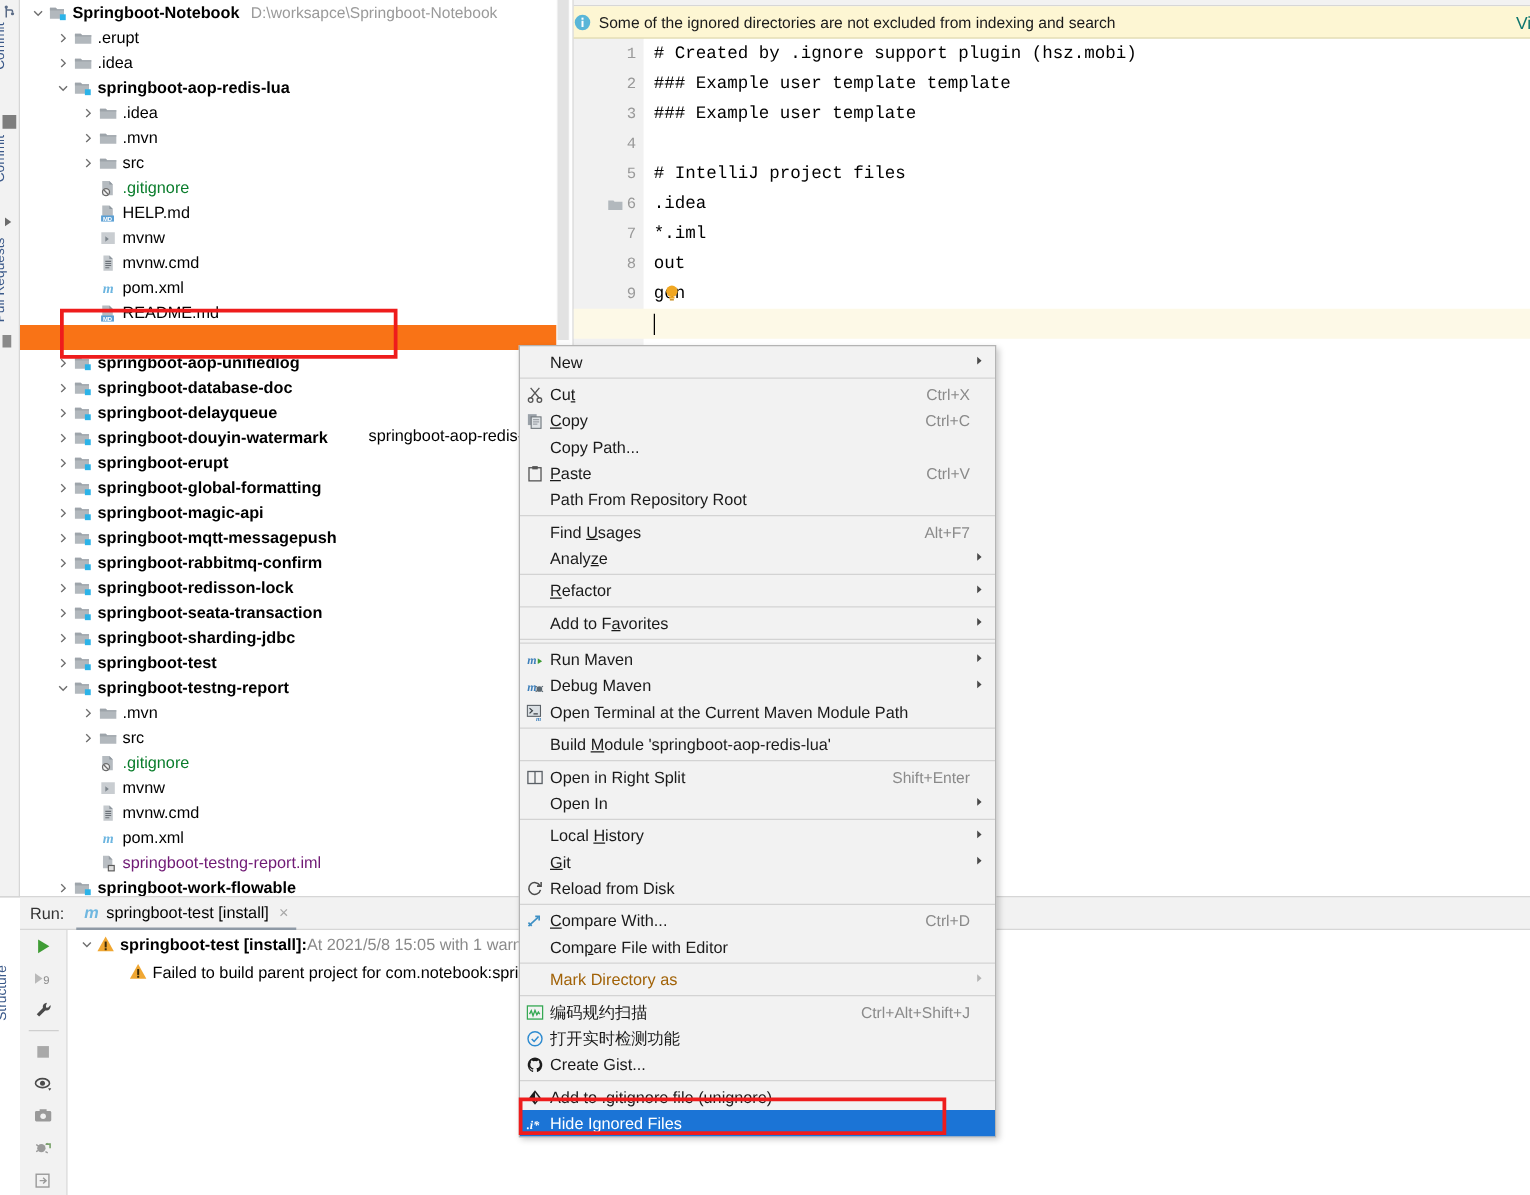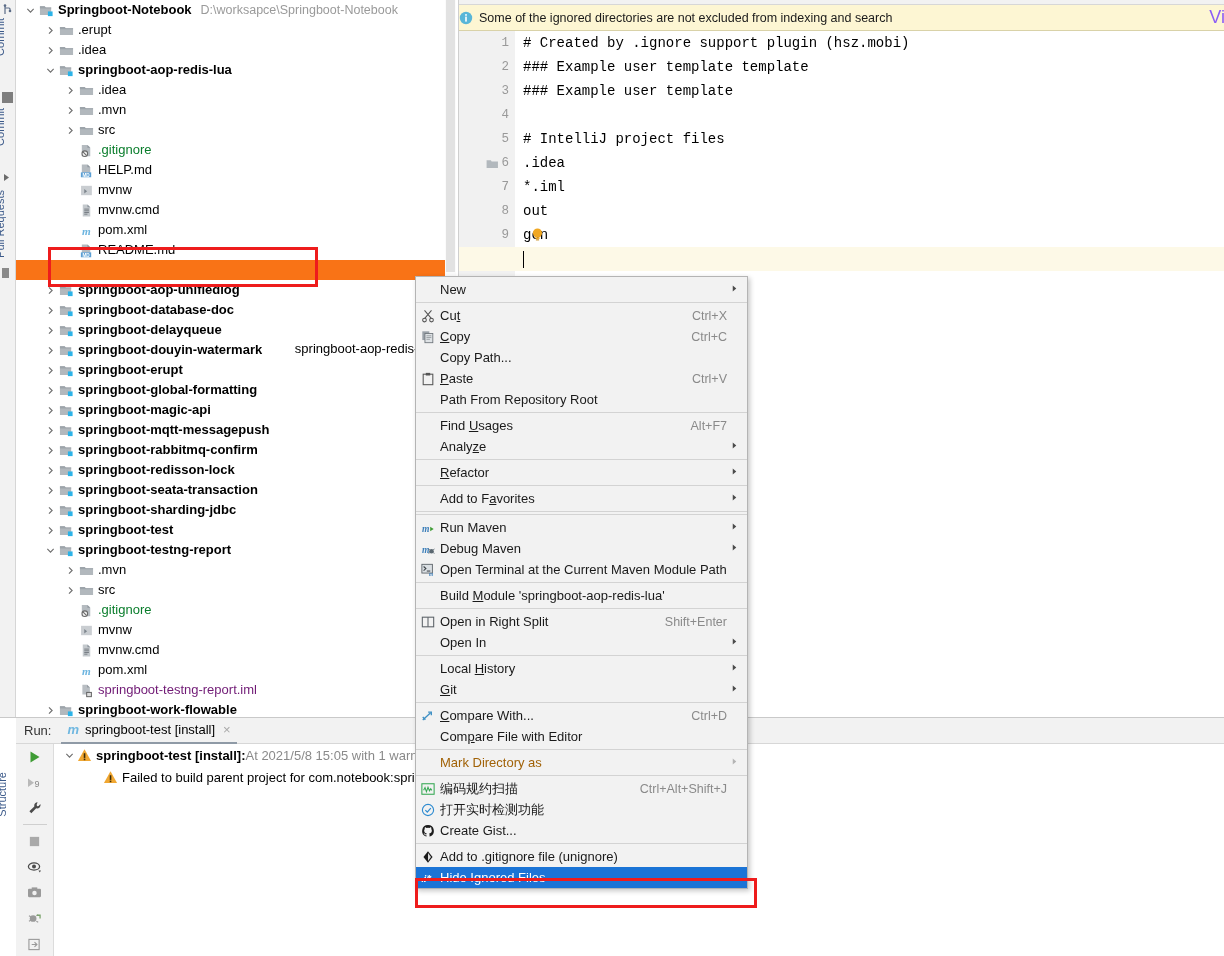--- a/index.html
+++ b/index.html
@@ -70,21 +70,21 @@
     position: absolute; left: 0; top: 0; width: 766px; height: 5px;
     background: #f2f2f2; border-bottom: 1px solid #d7d7d7;
   }
   .notif-bar {
     position: absolute; left: 0; top: 5px; width: 766px; height: 26px;
     background: #fdf6d3; border-bottom: 1px solid #d9d2a8;
     display: flex; align-items: center; padding: 0 0;
     font-size: 12.5px; color: #1a1a1a;
   }
   .notif-ico { width: 14px; height: 14px; margin-right: 6px; flex: 0 0 14px; }
-  .notif-link { margin-left: auto; color: #8b5cf6; font-size: 18px; }
+  .notif-link { margin-left: auto; color: #0f766e; font-size: 14px; }
   .gutter {
     position: absolute; left: 0; top: 31px; width: 56px; height: 686px;
     background: #f1f1f1;
   }
   .gutter-line {
     position: absolute; right: 6px; width: 48px; text-align: right;
     font-family: "Liberation Mono", monospace; font-size: 12.5px;
     color: #999999; height: 24px; line-height: 24px;
   }
   .gutter-fold {
@@ -139,21 +139,21 @@
   .run-row { display: flex; align-items: center; height: 22px; font-size: 13px; white-space: nowrap; }
   .run-row .warn { width: 16px; height: 16px; margin-right: 4px; flex:0 0 16px;}
   .vstructure {
     position: absolute; left: -4px; top: 54px;
     writing-mode: vertical-rl; transform: rotate(180deg);
     font-size: 11px; color: #3c5a8a;
   }
 
   
   .ctxmenu {
-    position: absolute; left: 415px; top: 276px; width: 333px;
+    position: absolute; left: 415px; top: 276px; width: 382px;
     background: #f2f2f2; border: 1px solid #b4b4b4;
     box-shadow: 2px 2px 5px rgba(0,0,0,0.22);
     padding: 2px 0 0 0;
   }
   .mi {
     position: relative; height: 21px; display: flex; align-items: center;
     font-size: 13px; color: #1a1a1a; padding: 0 6px 0 0;
   }
   .mi .mico { width: 24px; flex: 0 0 24px; display: flex; align-items: center; justify-content: center; }
   .mi .mtext { flex: 1 1 auto; white-space: nowrap; }
@@ -1038,20 +1038,30 @@
               <path d="M2 1.5L6 5 2 8.5z" fill="#4a4a4a"></path>
             </svg></span>
         </div>
         <div class="mi">
           <span class="mico"></span>
           <span class="mtext"><span class="u">G</span>it</span>
           <span class="mchev"><svg viewBox="0 0 8 10" width="7" height="9">
               <path d="M2 1.5L6 5 2 8.5z" fill="#4a4a4a"></path>
             </svg></span>
         </div>
+        <div class="mi">
+          <span class="mico">
+            <svg viewBox="0 0 16 16" width="14" height="14">
+              <path d="M12.5 5.2A5.4 5.4 0 1 0 13 9" stroke="#4b4b4b" stroke-width="1.4" fill="none"></path>
+              <path d="M13.6 1.8v3.8h-3.8" stroke="#4b4b4b" stroke-width="1.4" fill="none"></path>
+            </svg>
+          </span>
+          <span class="mtext">Reload from Disk</span>
+          <span class="mchev"></span>
+        </div>
         <div class="msep"></div>
         <div class="mi">
           <span class="mico">
             <svg viewBox="0 0 16 16" width="14" height="14">
               <path d="M2 12.5L11 4.2" stroke="#3d8fc4" stroke-width="1.5"></path>
               <path d="M8.2 3.6h3.6v3.6" stroke="#3d8fc4" stroke-width="1.5" fill="none"></path>
               <path d="M2 9.2l3 3" stroke="#3d8fc4" stroke-width="1.5"></path>
             </svg>
           </span>
           <span class="mtext"><span class="u">C</span>ompare With...</span>

